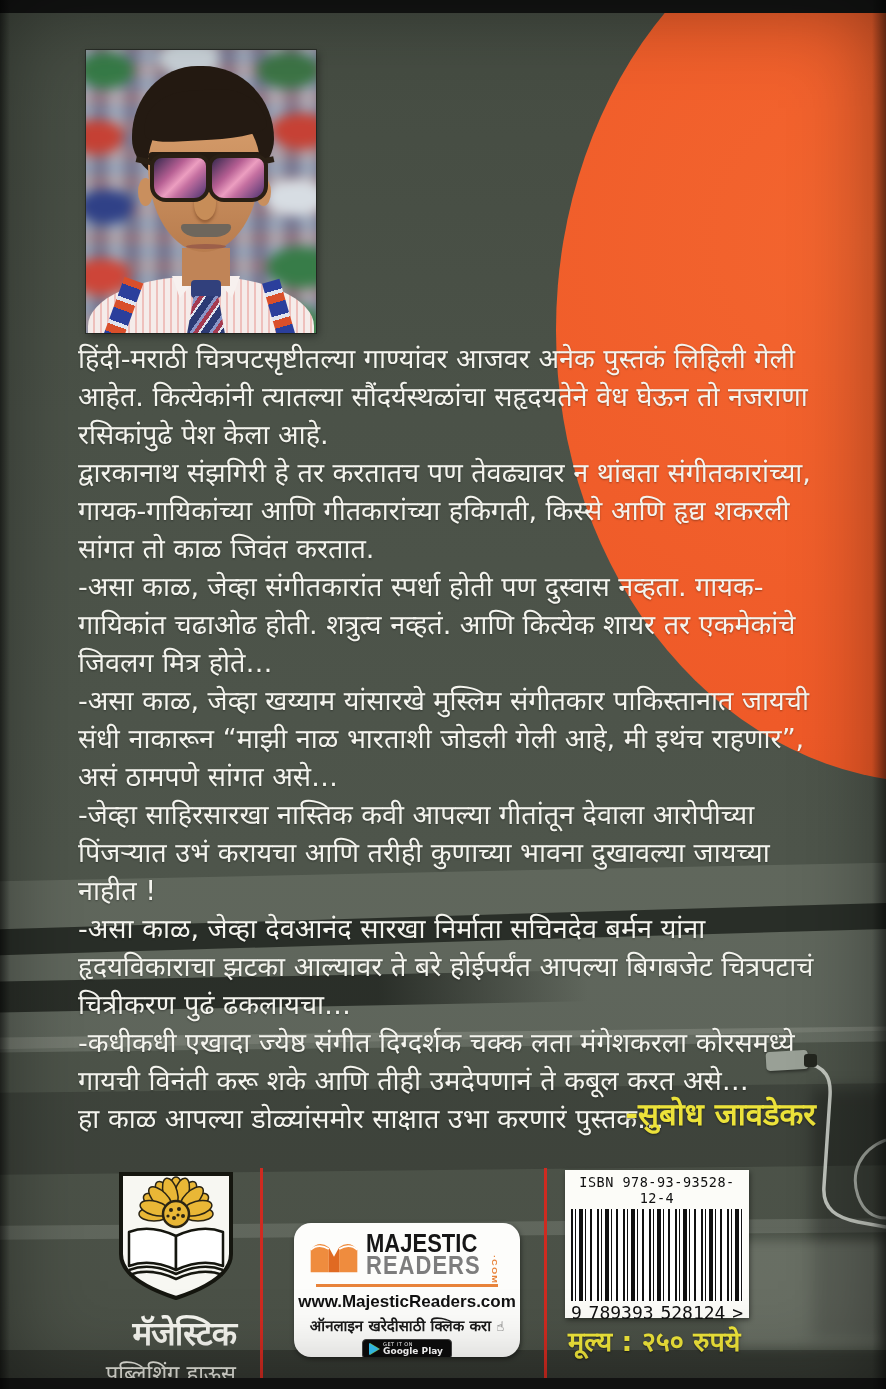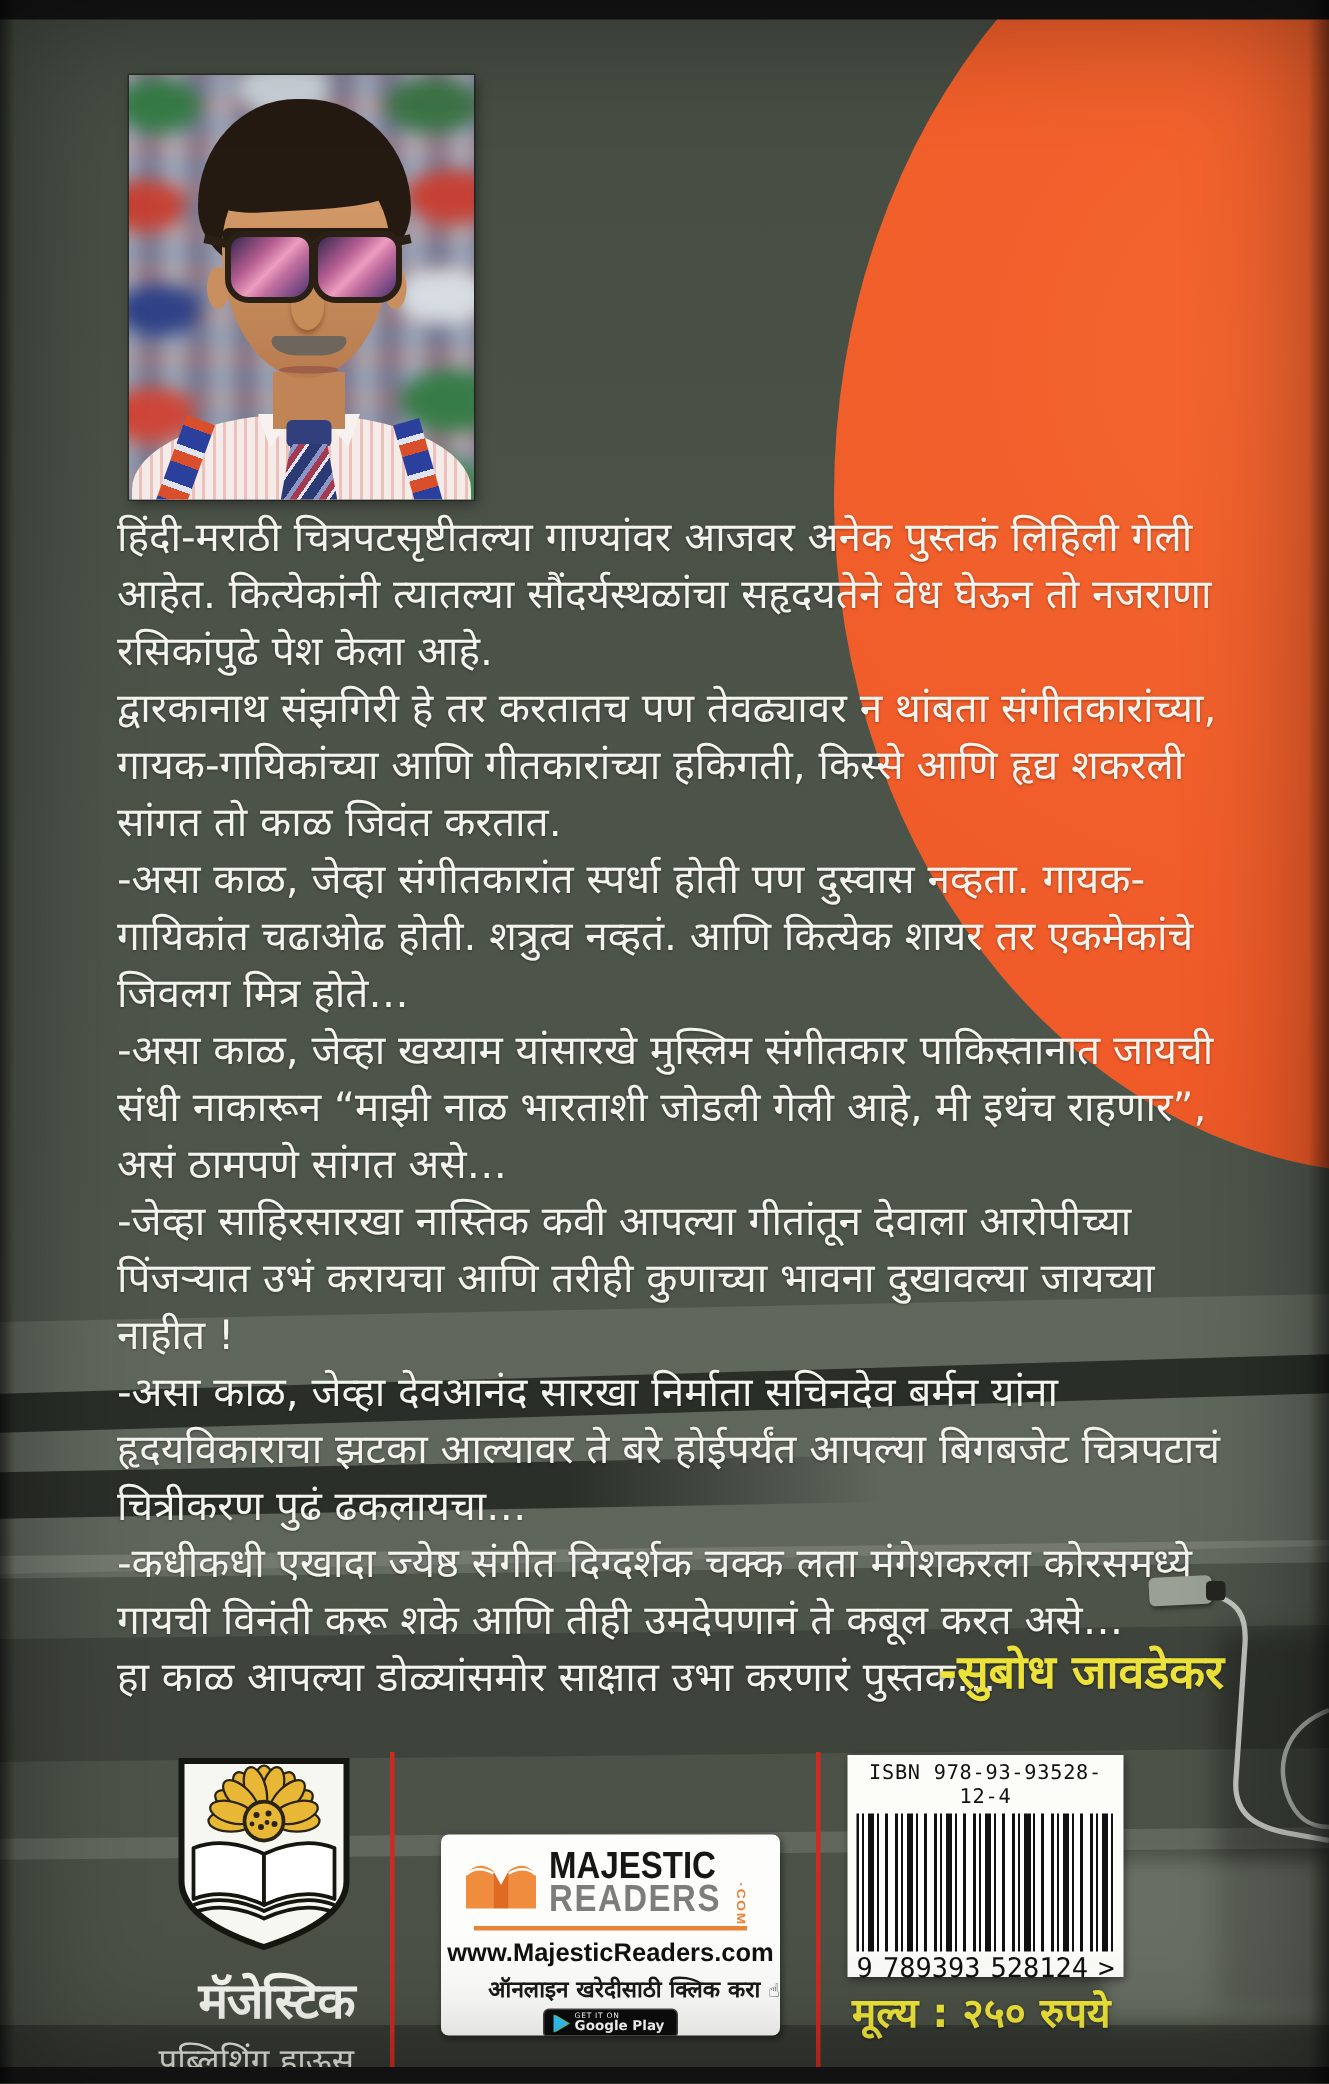--- a/index.html
+++ b/index.html
@@ -98,32 +98,32 @@
          border-radius:4px;transform:rotate(-3deg);box-shadow:1px 2px 3px rgba(0,0,0,.4);}
   .cable-plug{position:absolute;left:804px;top:1054px;width:13px;height:13px;background:#23261f;border-radius:3px;}
   .cable-svg{position:absolute;left:0;top:0;}
   
   .red-line{position:absolute;top:1168px;width:3px;height:212px;background:#cf2a20;}
   .red-line-1{left:260px;} .red-line-2{left:544px;}
   .publisher{position:absolute;left:88px;top:1170px;width:148px;text-align:right;}
   .publisher-name{color:#f5f5ef;font-size:33px;font-weight:bold;margin-top:4px;letter-spacing:-1px;}
   .publisher-tagline{color:#e8e8e0;font-size:22px;margin-top:2px;}
   .sticker{position:absolute;left:294px;top:1223px;width:226px;height:134px;background:#fdfdfb;
-         border-radius:5px;box-shadow:1px 2px 5px rgba(0,0,0,.45);text-align:center;overflow:hidden;}
+         border-radius:17px;box-shadow:1px 2px 5px rgba(0,0,0,.45);text-align:center;overflow:hidden;}
   .sticker-brand{display:flex;align-items:center;justify-content:center;gap:6px;margin-top:10px;}
   .brand-words{text-align:left;line-height:1;}
   .brand-top{font-size:22px;font-weight:bold;color:#161616;letter-spacing:0;
          font-family:"Liberation Sans",sans-serif;transform:scaleY(1.15);}
   .brand-bottom{font-size:22px;font-weight:bold;color:#7d7d7d;letter-spacing:1px;
          font-family:"Liberation Sans",sans-serif;transform:scaleY(1.15);}
   .brand-suffix{display:inline-block;transform:rotate(90deg) translate(2px,0);font-size:8px;
          font-weight:bold;color:#e8833a;vertical-align:middle;}
   .sticker-rule{width:182px;height:3px;background:#e8833a;margin:7px auto 5px auto;}
   .sticker-site{font-size:17px;font-weight:bold;color:#111;font-family:"Liberation Sans",sans-serif;}
-  .sticker-cta{font-size:15px;font-weight:bold;color:#1a1a1a;margin-top:3px;text-align:right;}
+  .sticker-cta{font-size:15px;font-weight:bold;color:#1a1a1a;margin-top:3px;}
   .hand-icon{font-size:13px;color:#333;}
   .play-badge{display:inline-flex;align-items:center;gap:4px;background:#0c0c0c;color:#fff;
          border-radius:4px;padding:2px 8px 2px 6px;margin-top:4px;border:1px solid #444;}
   .play-tri{width:0;height:0;border-top:6px solid transparent;border-bottom:6px solid transparent;
          border-left:10px solid #35c4f3;filter:drop-shadow(1px 0 0 #7ec351);}
   .play-words{text-align:left;line-height:1;}
   .play-top{font-size:5px;letter-spacing:.5px;}
   .play-main{font-size:9px;font-weight:bold;}
   .barcode{position:absolute;left:565px;top:1170px;width:184px;height:148px;background:#fcfcf8;
          padding:4px 6px;box-sizing:border-box;box-shadow:1px 2px 5px rgba(0,0,0,.45);}

